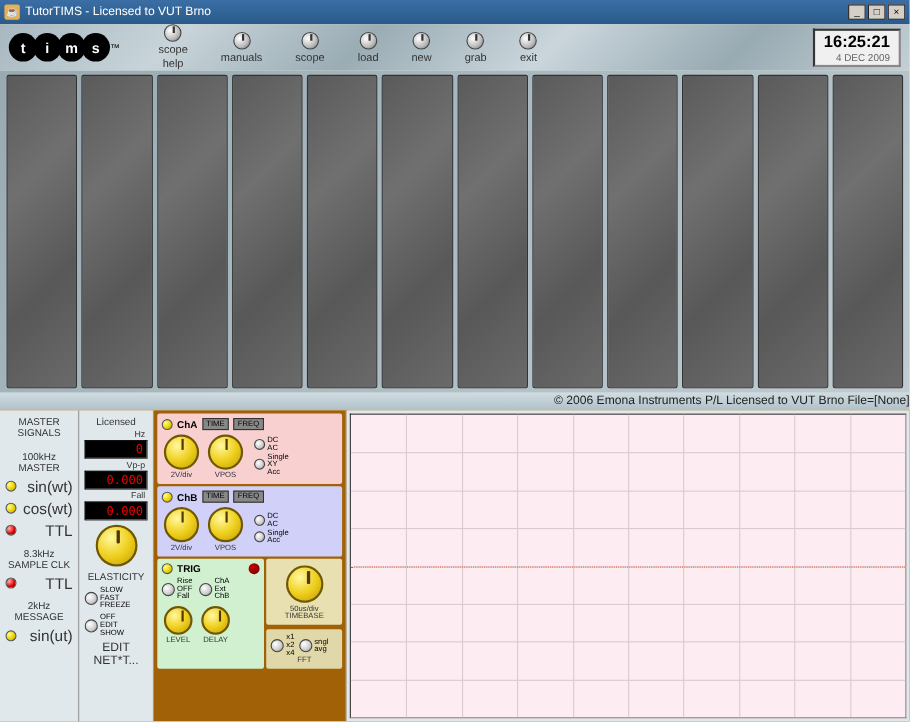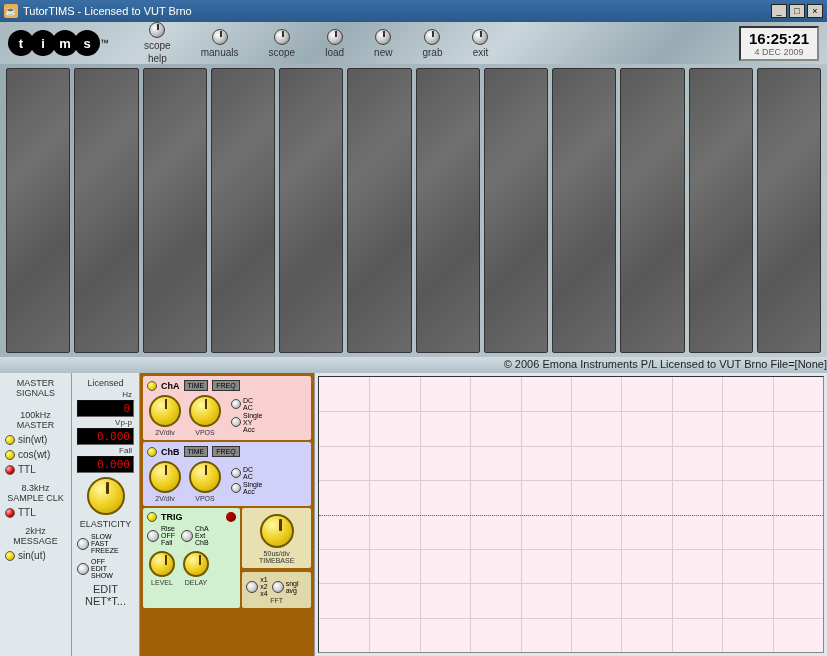--- a/index.html
+++ b/index.html
@@ -16,41 +16,41 @@
 .logo { display: flex; align-items: center; margin-right: 20px; }
 .logo-shape { display: flex; align-items: center; }
 .logo-circ { width: 26px; height: 26px; background: #000; border-radius: 50%; display: flex; align-items: center; justify-content: center; color: #fff; font-size: 13px; font-weight: bold; margin-right: -4px; }
 .logo-tm { font-size: 9px; vertical-align: top; margin-left: 4px; }
 .toolbtn { display: flex; flex-direction: column; align-items: center; margin: 0 15px; cursor: pointer; }
 .toolbtn-knob { width: 16px; height: 16px; background: radial-gradient(circle at 35% 35%, #fff, #bbb 60%, #666); border-radius: 50%; border: 1px solid #444; position: relative; }
 .toolbtn-knob::after { content: ''; position: absolute; width: 2px; height: 6px; background: #333; left: 7px; top: 1px; }
 .toolbtn-label { font-size: 10px; color: #333; margin-top: 2px; }
 .clock { margin-left: auto; background: #f0f0f0; border: 2px inset #888; padding: 2px 8px; text-align: center; }
 .clock-time { font-size: 15px; font-weight: bold; color: #000; }
-.clock-date { font-size: 9px; color: #666; }
+.clock-date { font-size: 9px; color: #666; text-align: right; }
 
 
 .rack { height: 293px; background: linear-gradient(135deg, #98aab2, #c0ccd2); display: flex; padding: 4px 6px; gap: 4px; }
 .slot { flex: 1; background: linear-gradient(135deg, #5a5a5a, #707070, #585858, #6a6a6a); border: 1px solid #333; border-radius: 2px; }
 
 
 .statusbar { height: 16px; background: linear-gradient(to bottom, #d0dce2, #b0c0c8); font-size: 11px; color: #222; text-align: right; padding-top: 1px; }
 
 
 .main { height: 283px; display: flex; background: #a16207; }
 .col { border-right: 1px solid #999; padding: 3px; font-size: 9px; }
 .col1 { width: 72px; background: #e0e8ec; }
 .col2 { width: 68px; background: #e0e8ec; }
 .col3 { width: 175px; }
 .scopecol { flex: 1; background: #e0e8ec; padding: 3px; }
 
 .section-label { font-size: 9px; text-align: center; color: #333; margin: 2px 0; }
 .led { width: 10px; height: 10px; background: radial-gradient(circle at 30% 30%, #ffff80, #e8d000 60%, #a08000); border-radius: 50%; border: 1px solid #555; display: inline-block; }
 .connector-row { display: flex; align-items: center; gap: 3px; margin: 4px 2px; }
-.conn-label { font-size: 10px; color: #333; flex: 1; }
+.conn-label { font-size: 14px; color: #333; flex: 1; text-align: right; }
 
 .readout { background: #000; color: #e00; font-family: monospace; font-size: 11px; text-align: right; padding: 1px 3px; border: 1px inset #666; margin: 1px 2px; }
 .readout-label { font-size: 8px; text-align: right; margin-right: 4px; color: #333; }
 
 .big-knob { width: 38px; height: 38px; border-radius: 50%; background: radial-gradient(circle at 35% 30%, #fff8a0, #f0d020 50%, #c0a000); border: 2px solid #705800; position: relative; margin: 4px auto; cursor: pointer; }
 .big-knob::after { content: ''; position: absolute; width: 3px; height: 12px; background: #503800; left: 17px; top: 3px; border-radius: 1px; }
 .mid-knob { width: 32px; height: 32px; border-radius: 50%; background: radial-gradient(circle at 35% 30%, #fff8a0, #f0d020 50%, #c0a000); border: 2px solid #705800; position: relative; margin: 2px; cursor: pointer; display: inline-block; }
 .mid-knob::after { content: ''; position: absolute; width: 2px; height: 10px; background: #503800; left: 14px; top: 2px; }
 .small-switch { width: 12px; height: 12px; background: radial-gradient(circle at 35% 35%, #fff, #ccc 60%, #777); border-radius: 50%; border: 1px solid #444; display: inline-block; cursor: pointer; }
 

